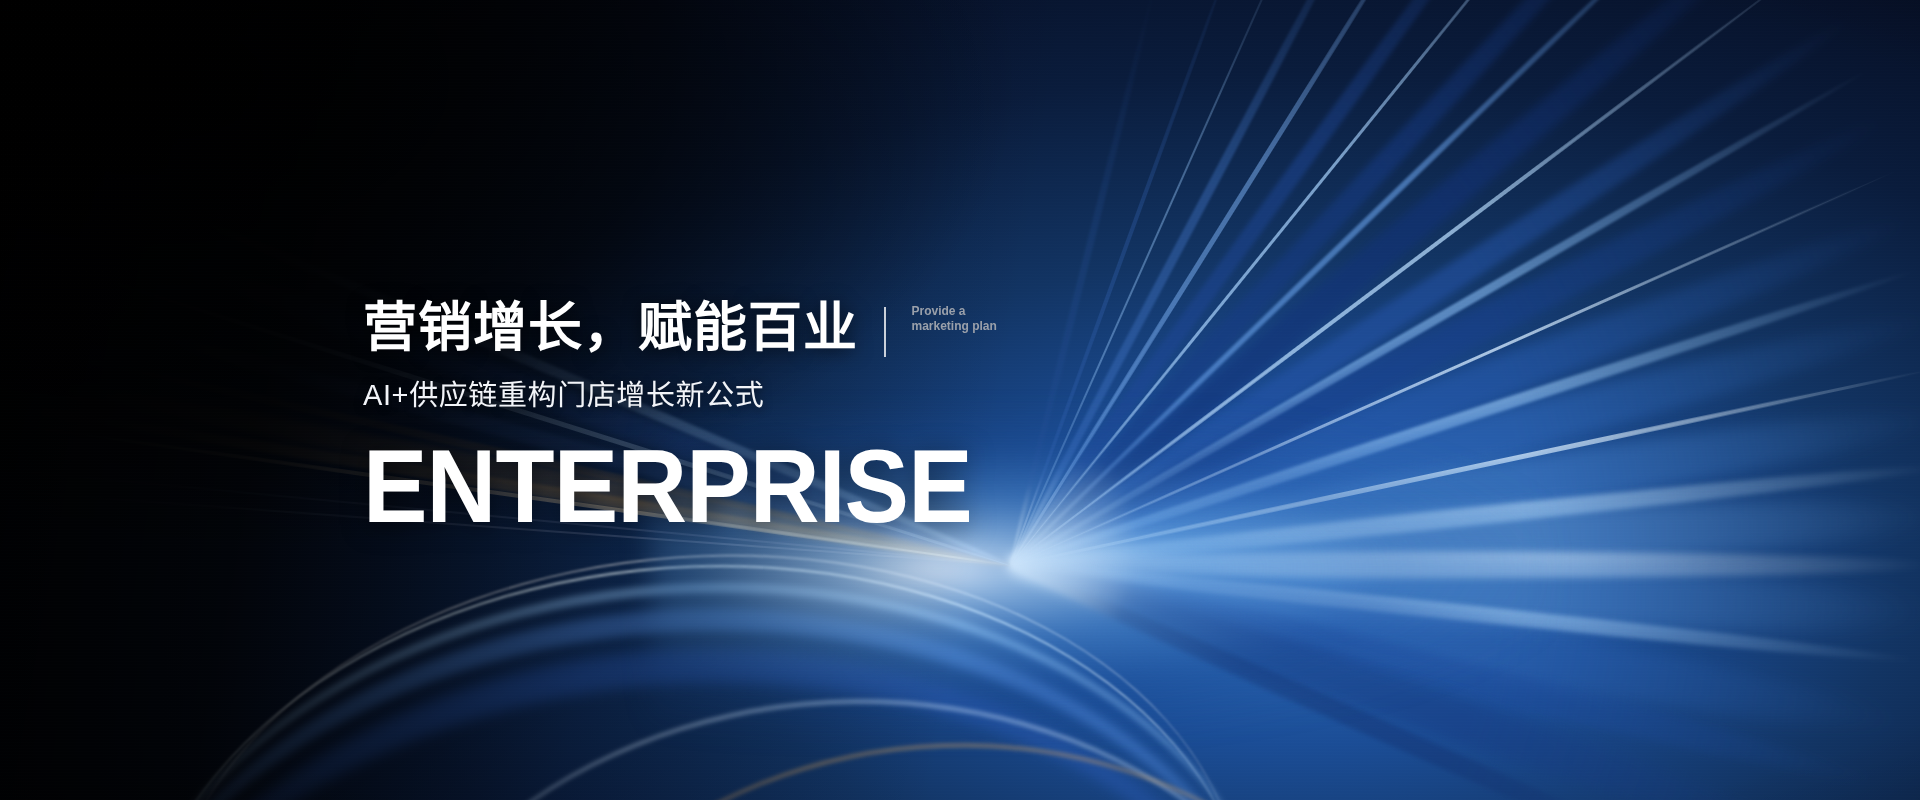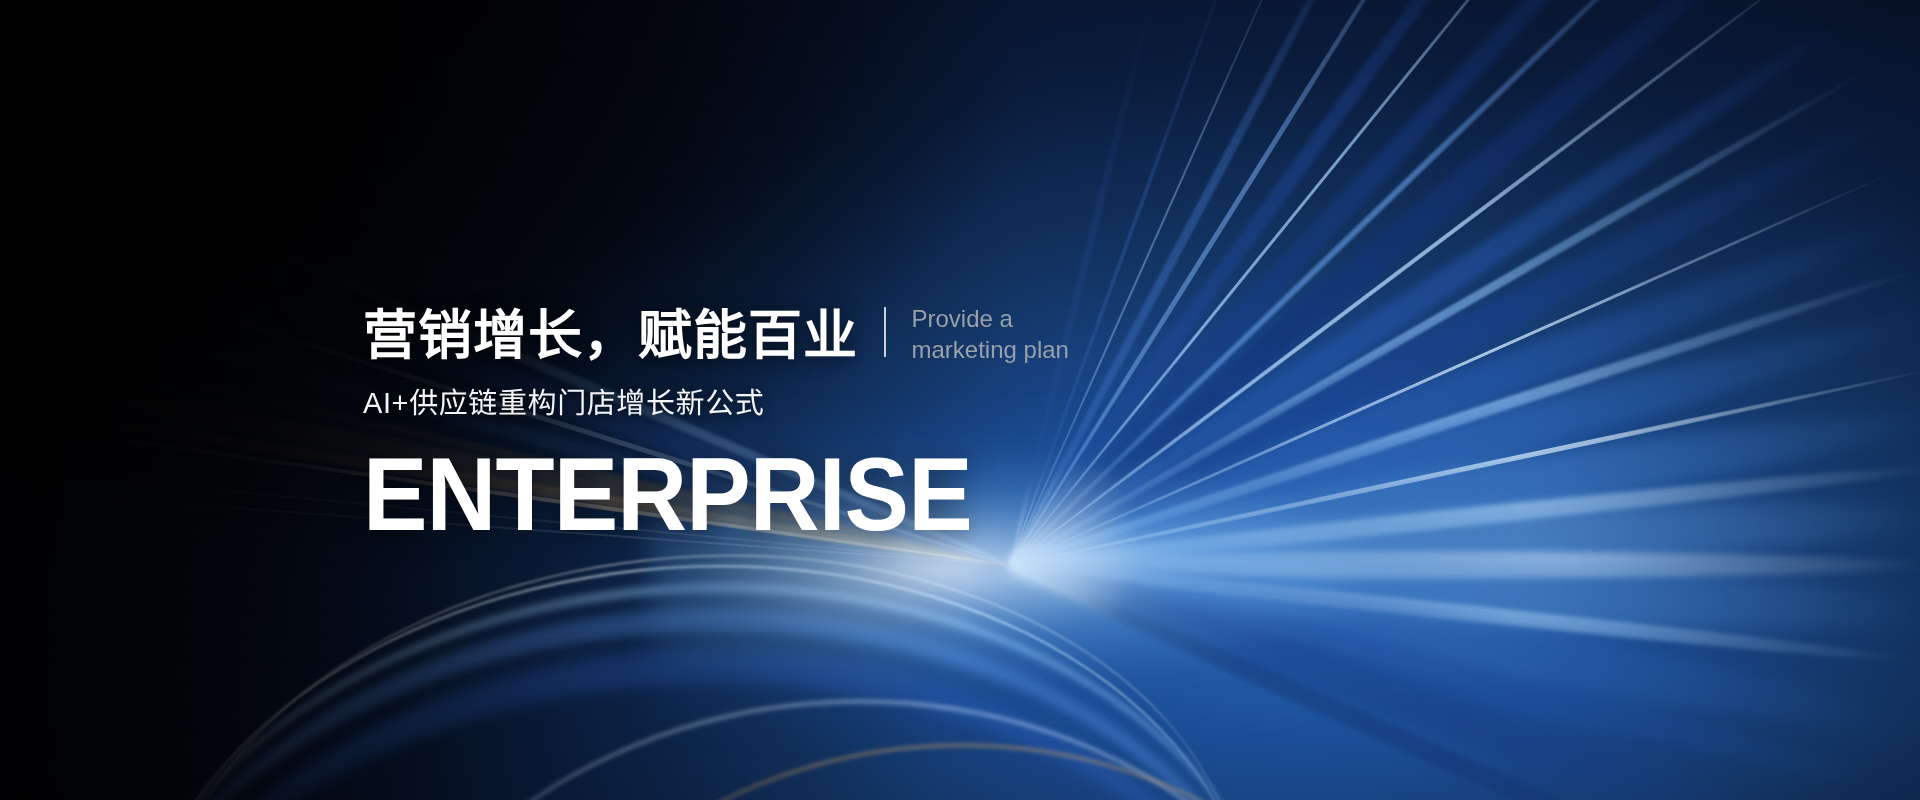--- a/index.html
+++ b/index.html
@@ -98,34 +98,33 @@
   }
 
   .headline{
     font-size:54px;
     font-weight:700;
     color:#ffffff;
     letter-spacing:1px;
     line-height:1;
     white-space:nowrap;
     text-shadow:0 2px 18px rgba(0,0,0,.65);
-    margin-top:8px;
   }
 
   .divider{
     width:1.5px;
     height:50px;
     background:rgba(255,255,255,.78);
     margin-top:7px;
     flex:0 0 auto;
   }
 
   .eyebrow{
-    font-size:24px;
-    font-weight:400;
+    font-size:12px;
+    font-weight:700;
     color:#9aa0aa;
     line-height:1.28;
     margin-top:4px;
     white-space:nowrap;
   }
 
   .subhead{
     margin-top:24px;
     font-size:29px;
     font-weight:400;

